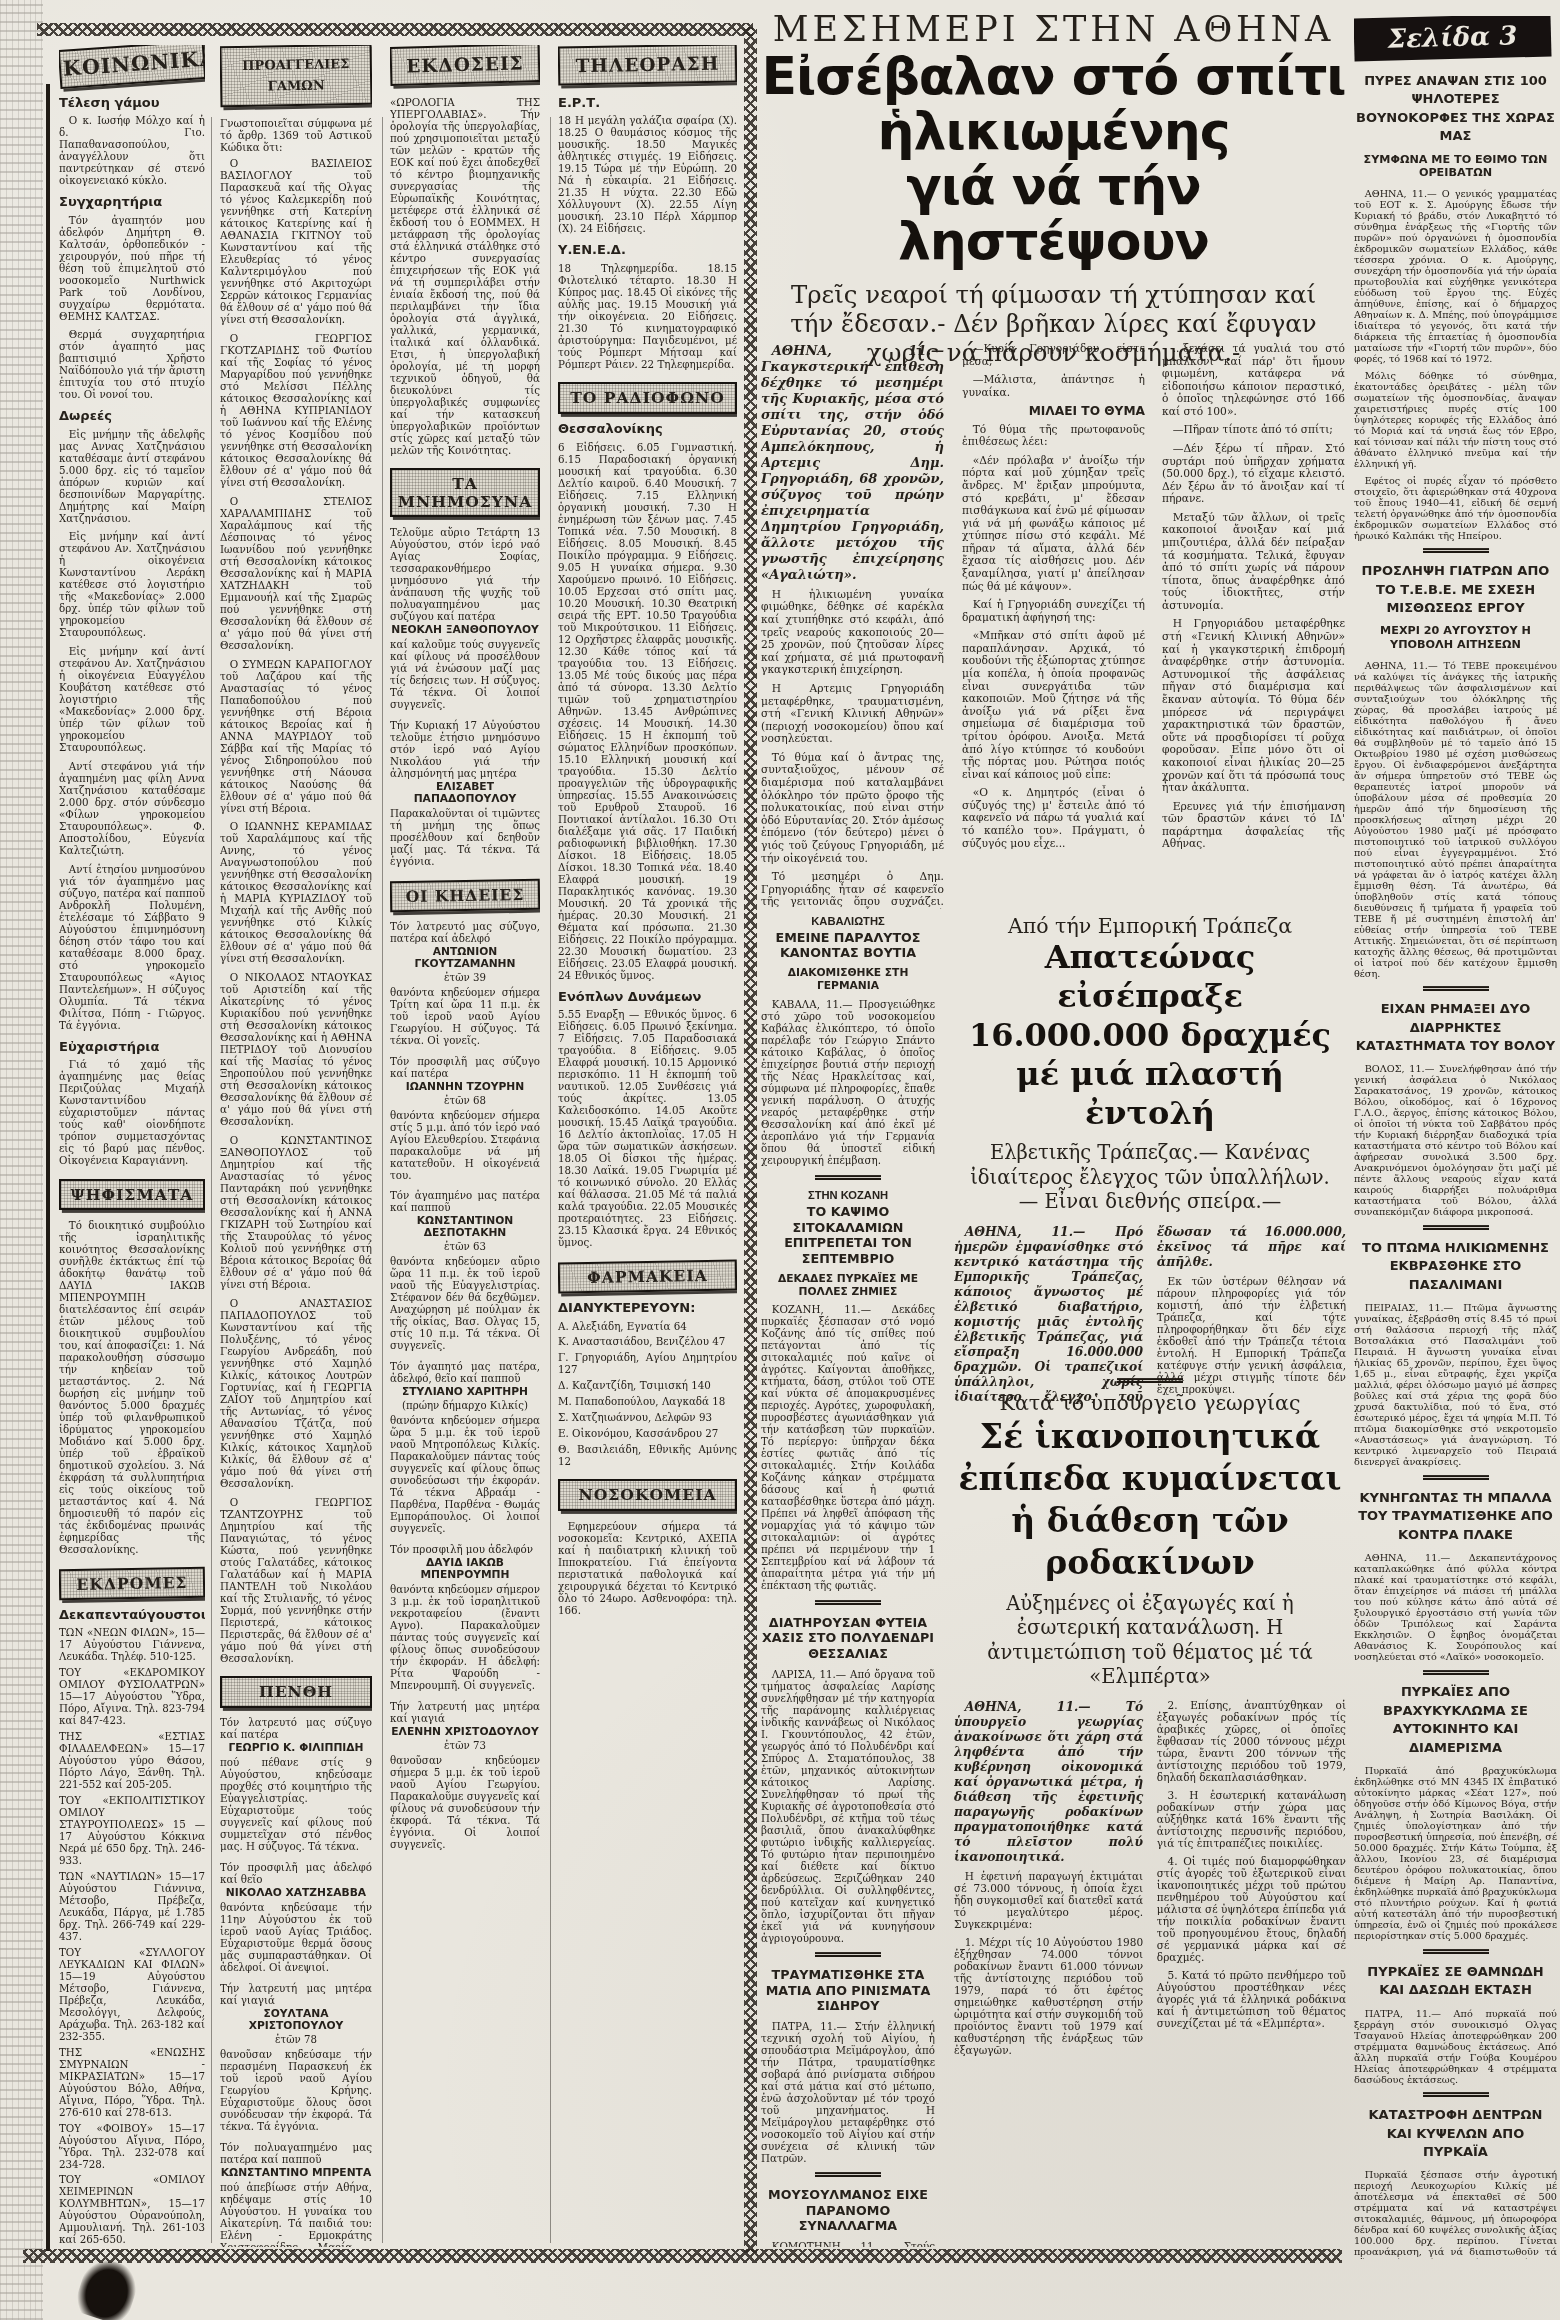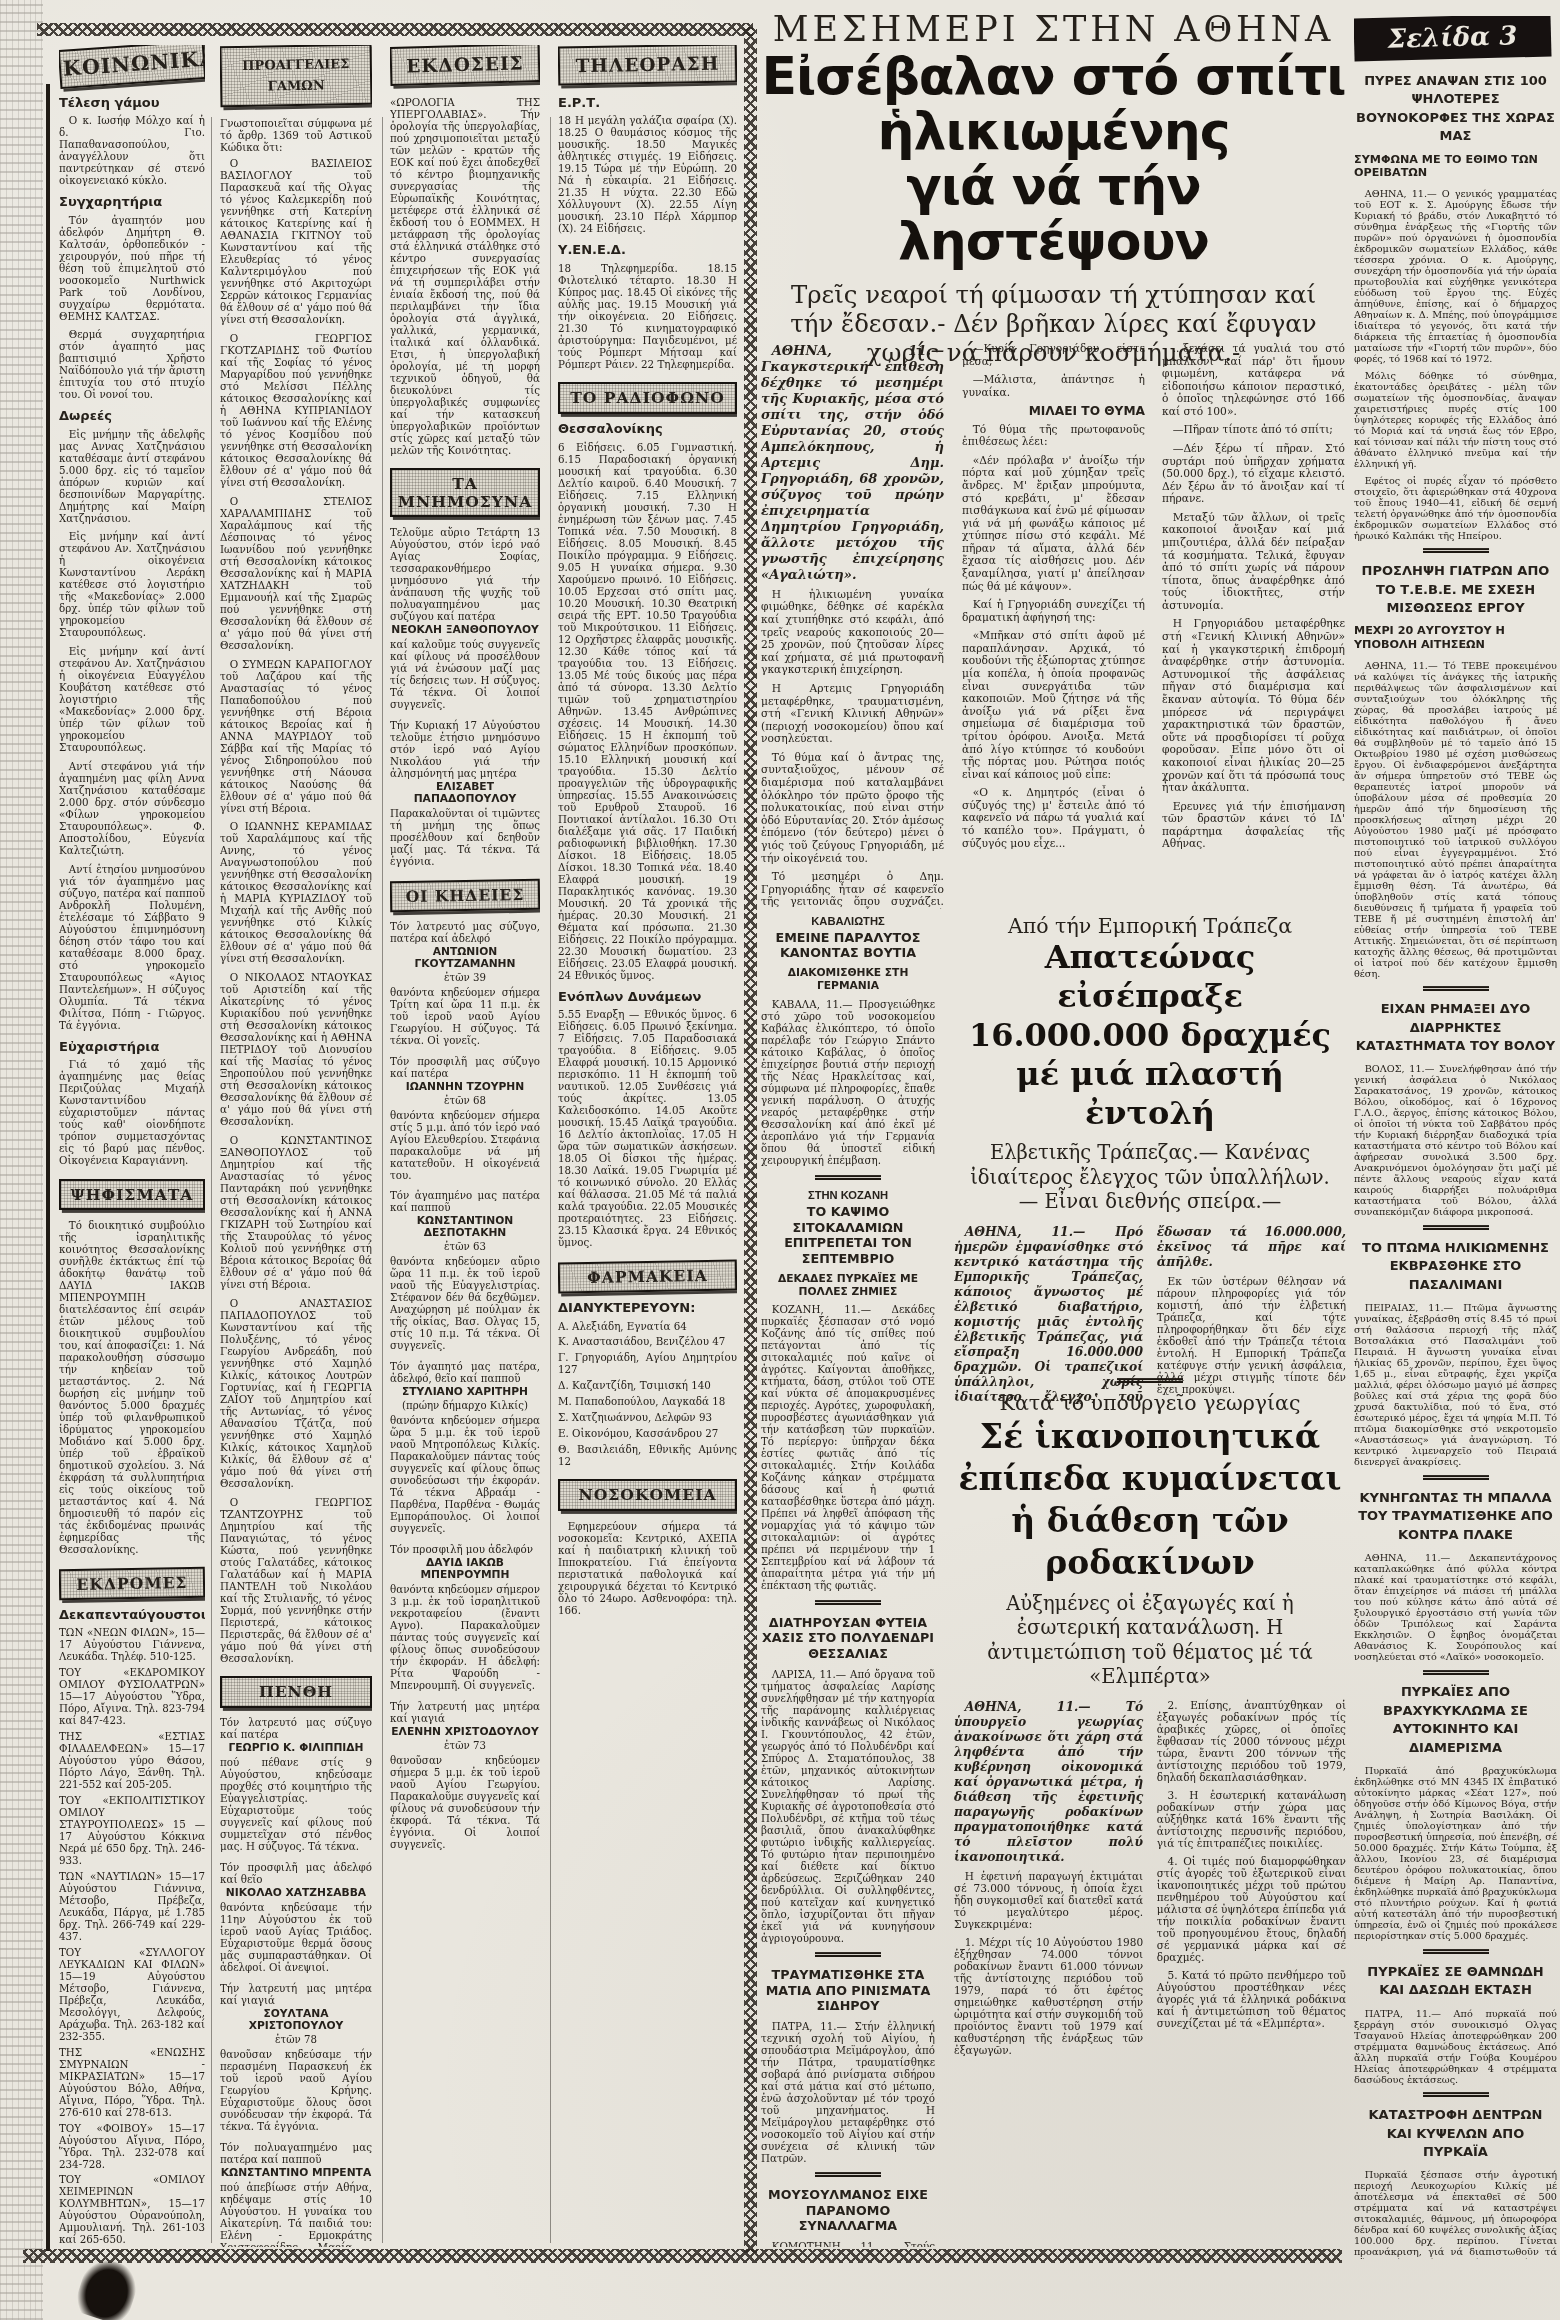--- a/index.html
+++ b/index.html
@@ -86,21 +86,21 @@
   .fbody .lead{font-size:12.3px;line-height:15px;}
 
   
   .rightcol{position:absolute;left:1354px;top:15.6px;width:203px;font-size:9.7px;line-height:11px;
     text-align:justify;height:2243px;overflow:hidden;}
   .plabel{background:#161110;color:#ece8df;font-style:italic;font-weight:bold;font-size:26px;
     line-height:29px;text-align:center;padding:6.8px 3.9px;transform:rotate(-1.5deg);margin:0 5.9px 13.7px 0;}
   .rtitle{font-family:"DejaVu Sans",sans-serif;font-weight:bold;font-size:13px;line-height:18.5px;
     text-align:center;margin:0 0 6.8px 0;}
   .rsub{font-family:"DejaVu Sans",sans-serif;font-weight:bold;font-size:11.2px;line-height:13.7px;
-    text-align:left;margin:0 0 7.8px 0;}
+    text-align:center;margin:0 0 7.8px 0;}
   .rsub:empty{display:none}
   .rightcol p.body{margin:0 0 5.9px 0;text-indent:10.7px;}
   .rsep{width:66px;height:2px;background:#1d1812;box-shadow:0 -2.9px 0 #1d1812;margin:10.7px auto 8.8px auto;}
 </style>
 </head>
 <body>
 
 <div class="page">
   <div class="edge-bleed"></div>
   <div class="zz zz-top"></div>

